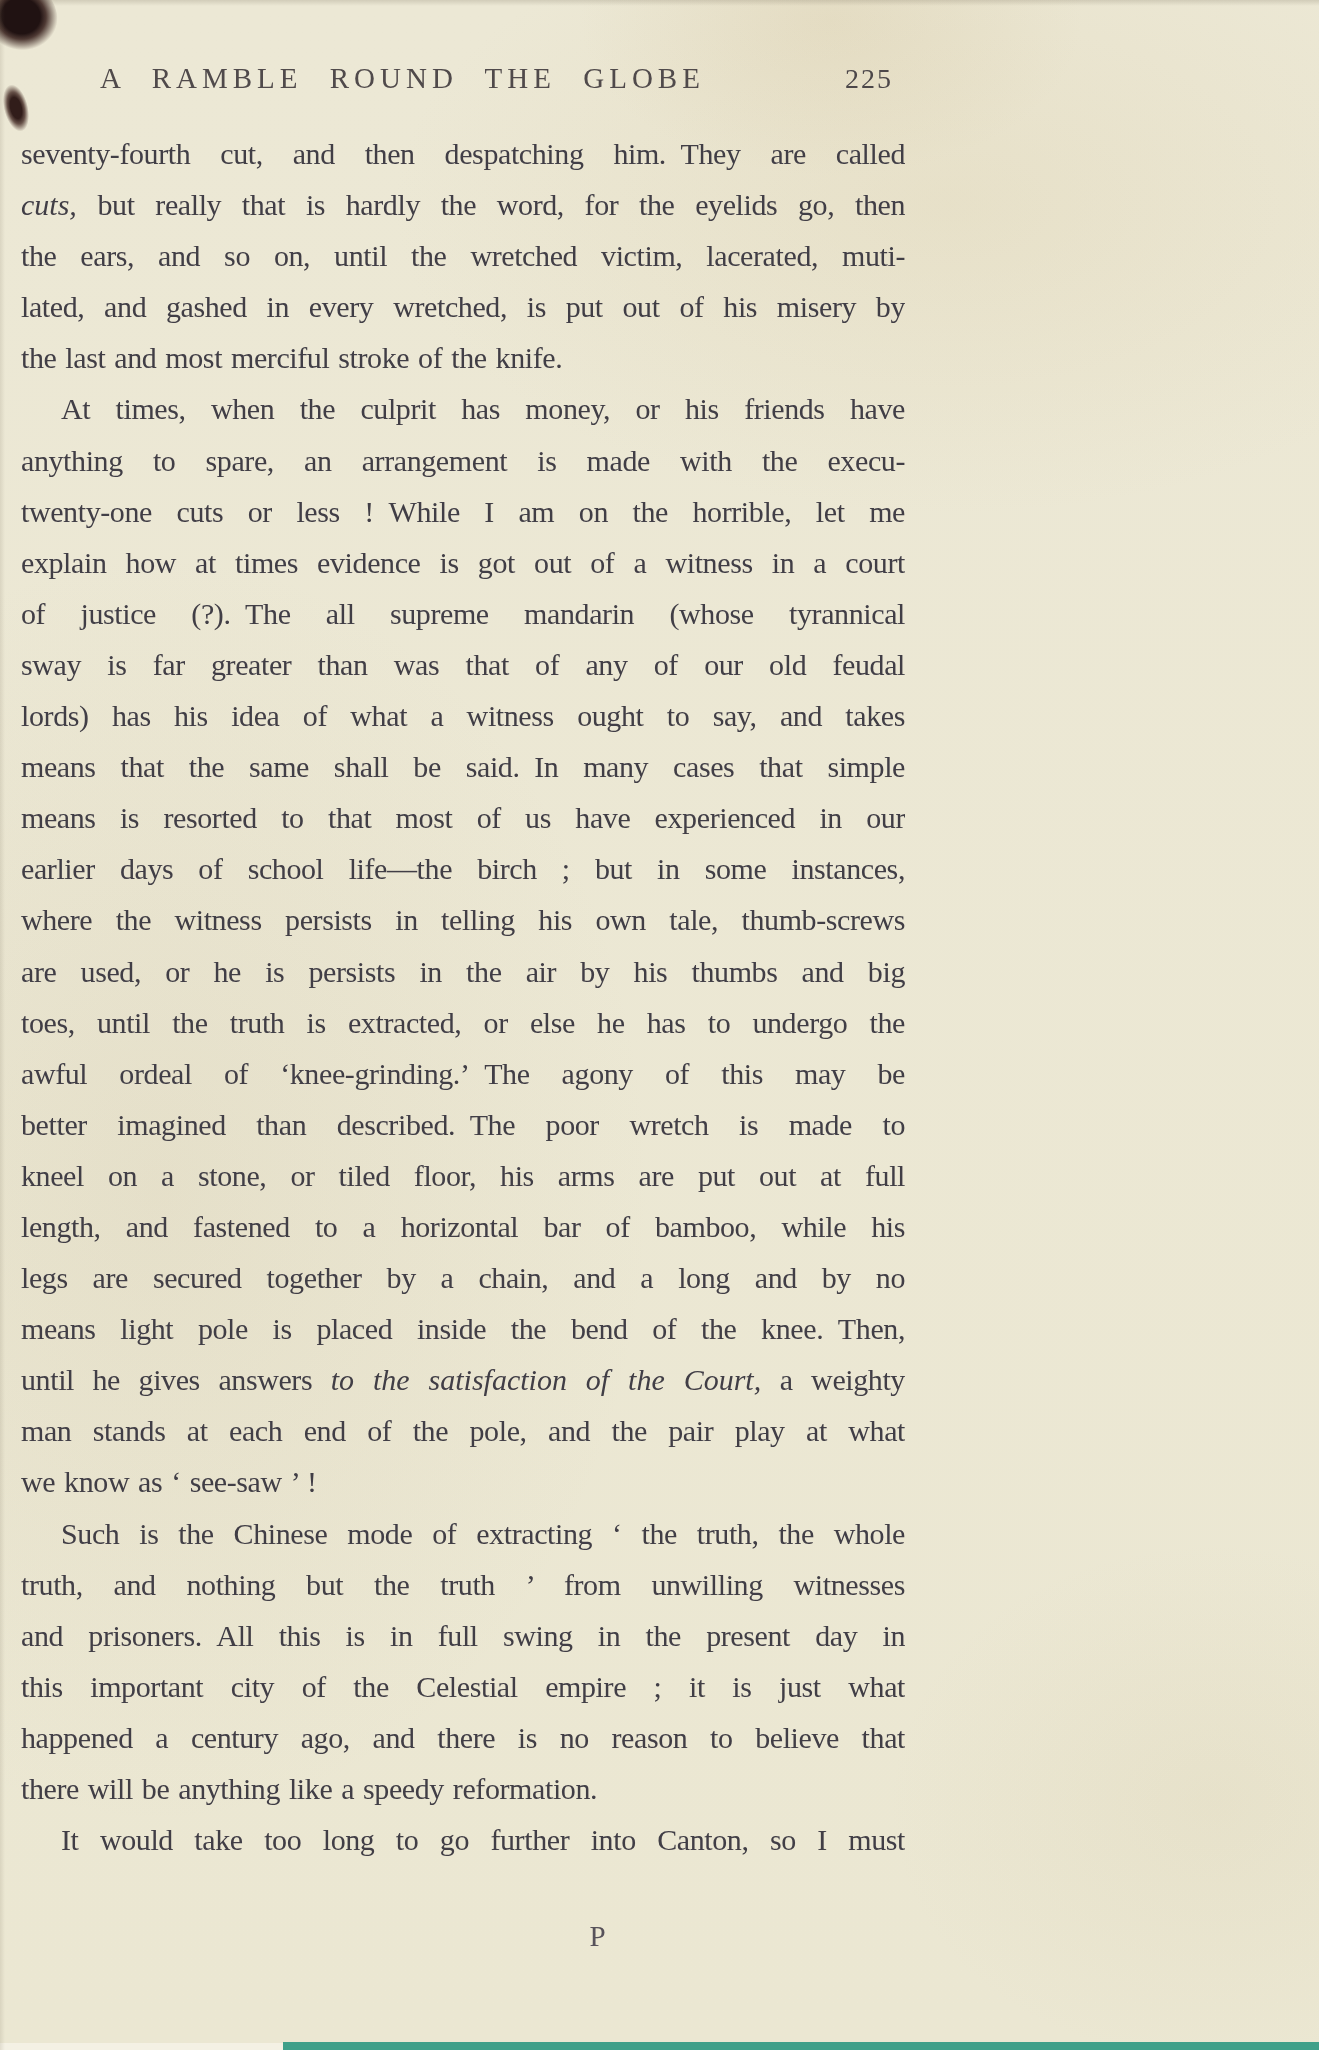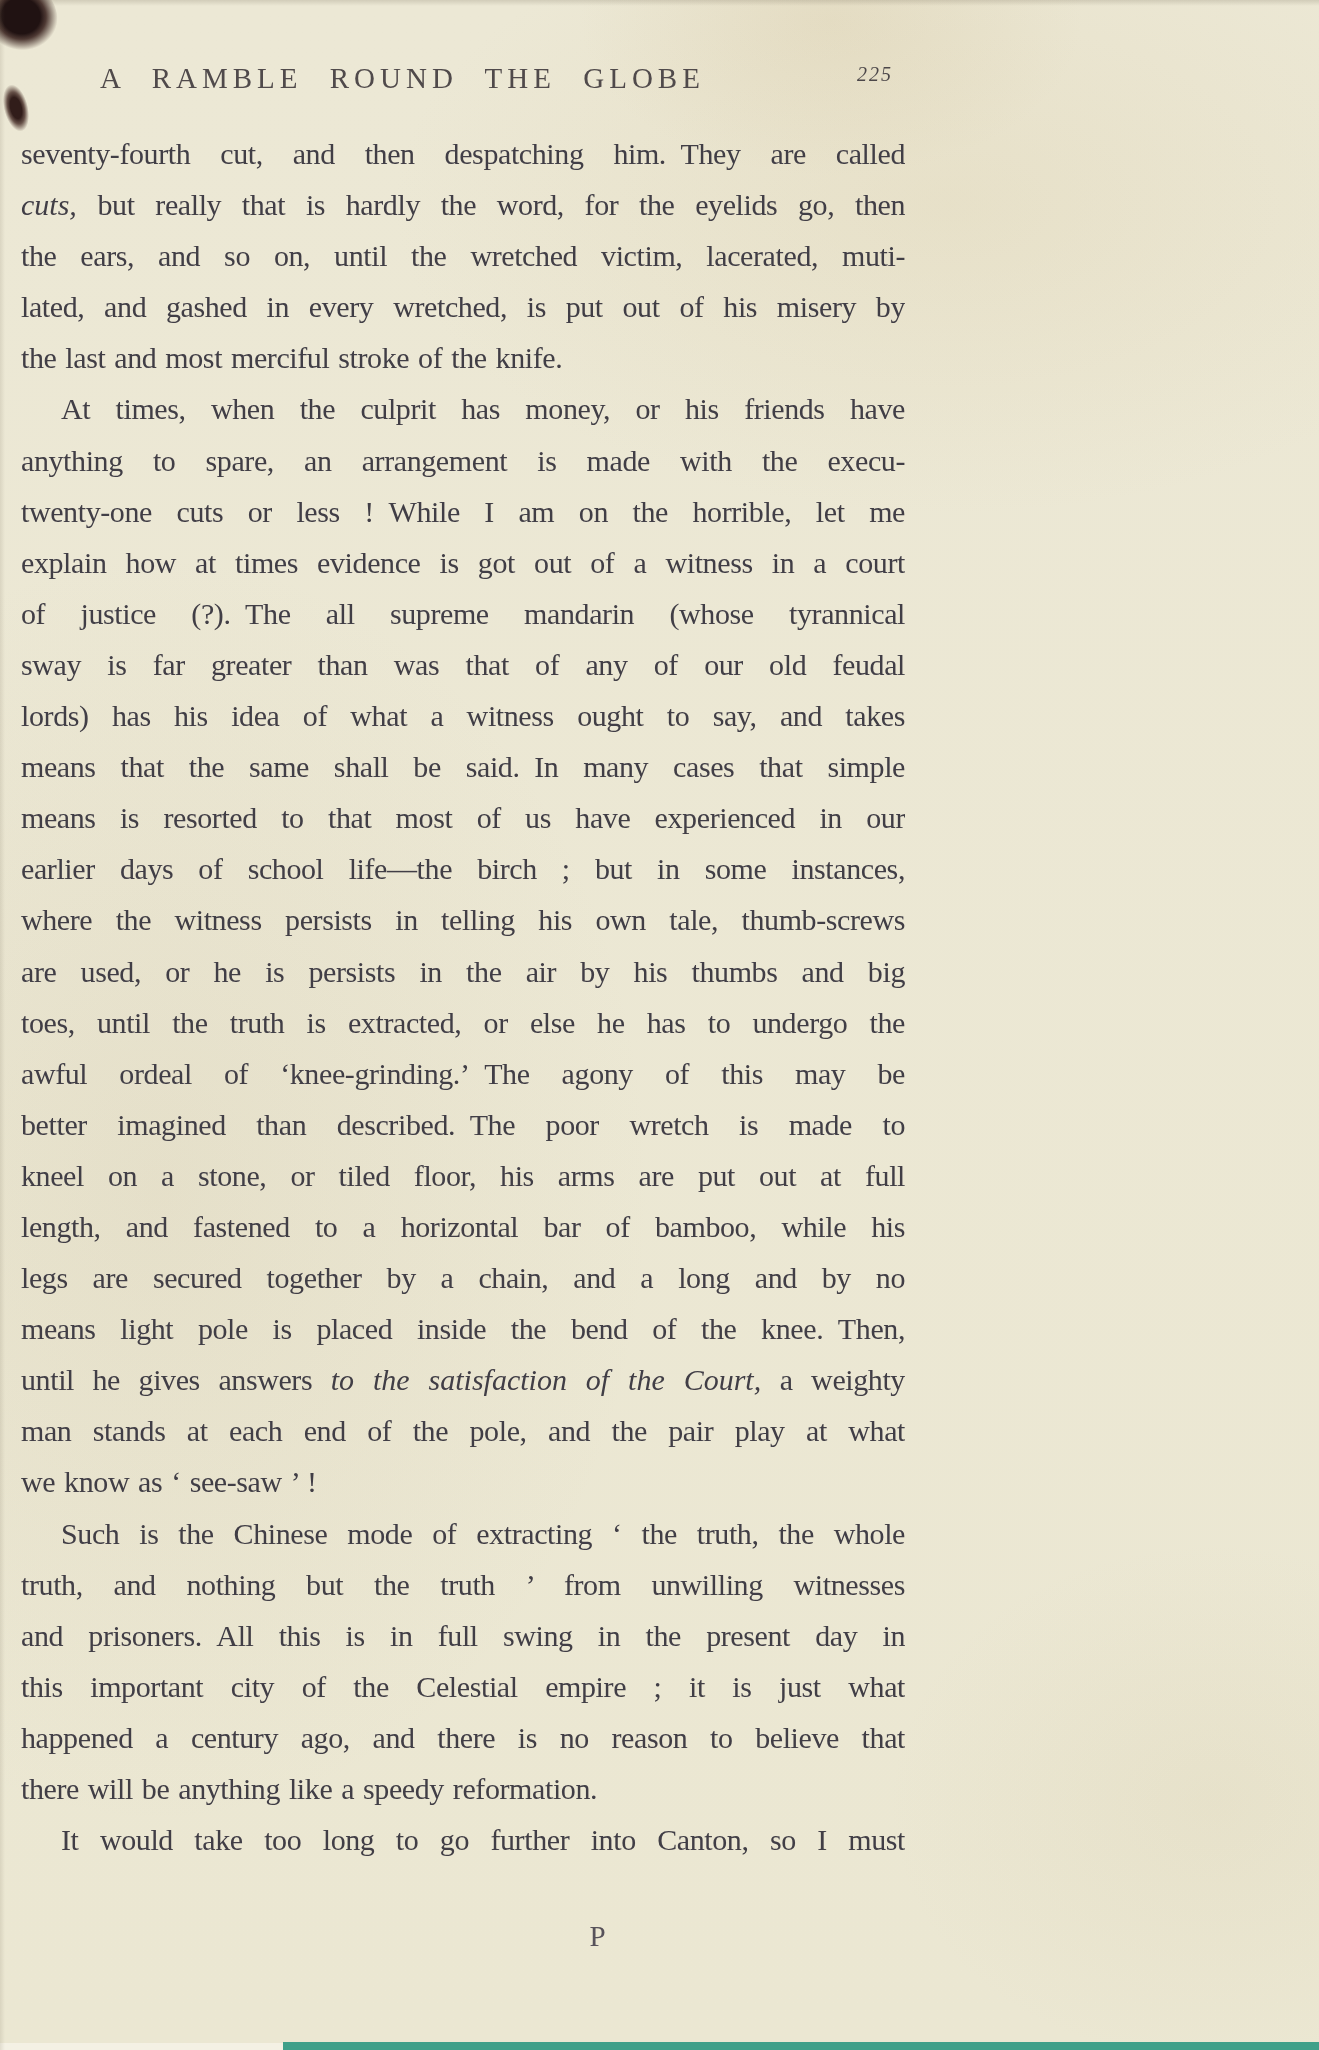--- a/index.html
+++ b/index.html
@@ -48,21 +48,21 @@
 
   .header { position: absolute; left: 20px; top: 62px; width: 885px; height: 40px; }
   .title {
     display: block; text-align: center;
     font-size: 29px; color: #504a4b;
     letter-spacing: 5px; word-spacing: 15px;
     padding-right: 120px; 
   }
   .pagenum {
     position: absolute; right: 12px; top: 1px;
-    font-size: 20px; color: #4c4749; letter-spacing: 2px; font-style: italic;
+    font-size: 28px; color: #4c4749; letter-spacing: 2px;
   }
 
   .body-block {
     position: absolute; left: 21px; top: 128px; width: 884px;
     font-size: 30px; line-height: 51.1px;
     letter-spacing: -0.4px; word-spacing: 0.06em;
     color: #413e46;
   }
   .line {
     height: 51.1px; overflow: hidden;

